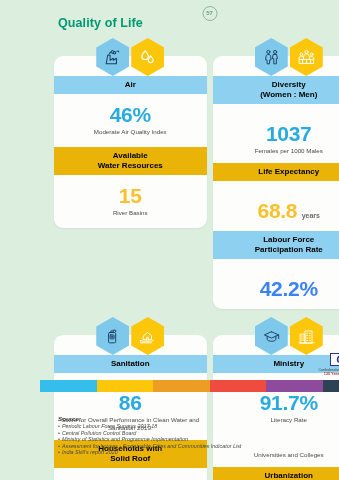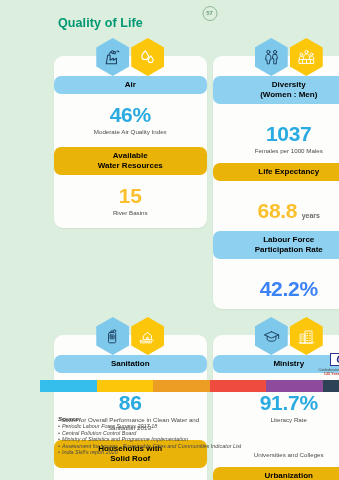--- a/index.html
+++ b/index.html
@@ -49,21 +49,21 @@
 
   
   .card {
     background: #fdfdfb; border-radius: 9px;
     overflow: hidden; padding-top: 20px;
     box-shadow: 0 1px 2px rgba(0,0,0,.05);
     display: flex; flex-direction: column;
   }
   .band {
     text-align: center; font-weight: 700; font-size: 8px;
-    line-height: 10px; padding: 4px 3px; color: #000; border-radius: 7px;
+    line-height: 10px; padding: 4px 3px; color: #000;
   }
   .band.blue { background: #8ed0ef; }
   .band.yellow { background: #eab308; }
 
   .stat { text-align: center; padding: 18px 5px 8px; }
   .stat .big {
     font-size: 21px; font-weight: 700; line-height: 24px; letter-spacing: -.3px;
   }
   .stat .big.blue { color: #29aae1; }
   .stat .big.yellow { color: #fbc02d; }

